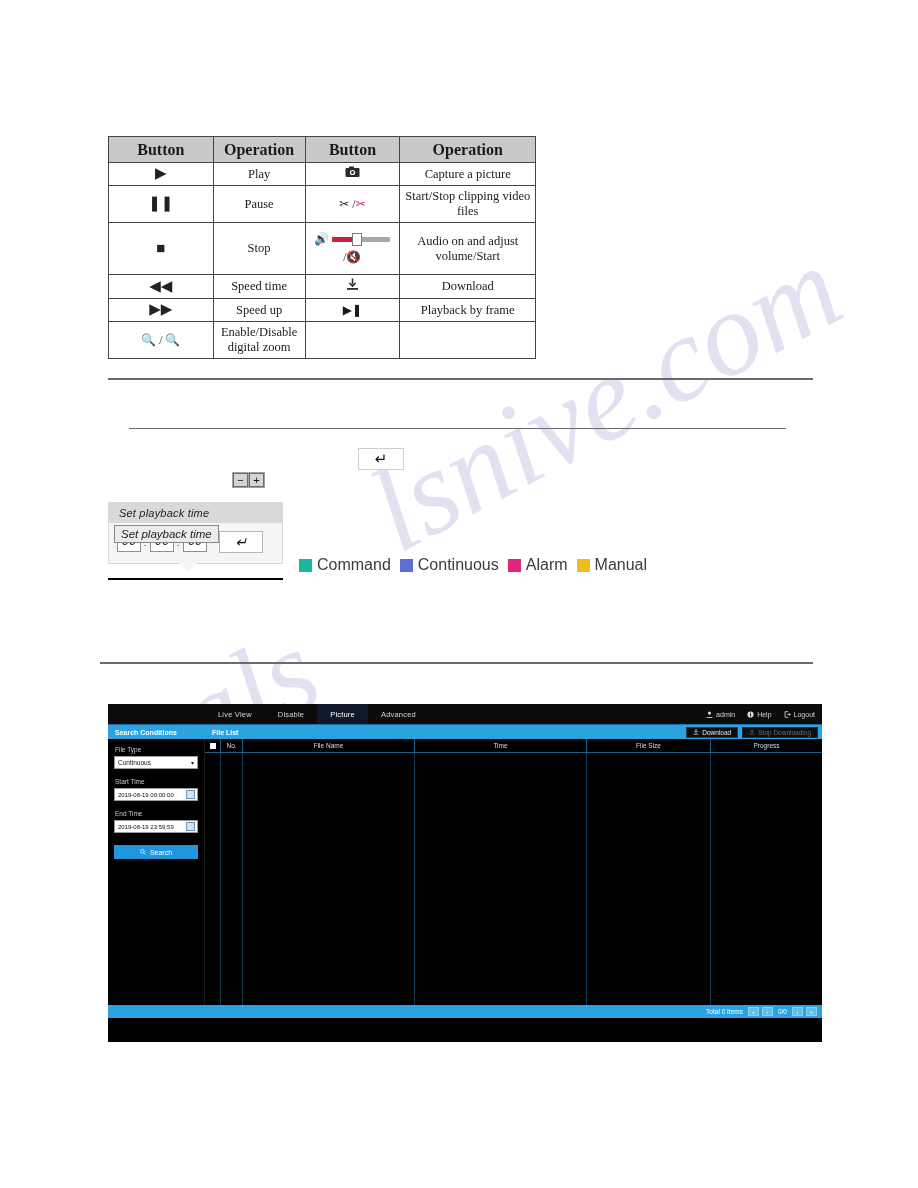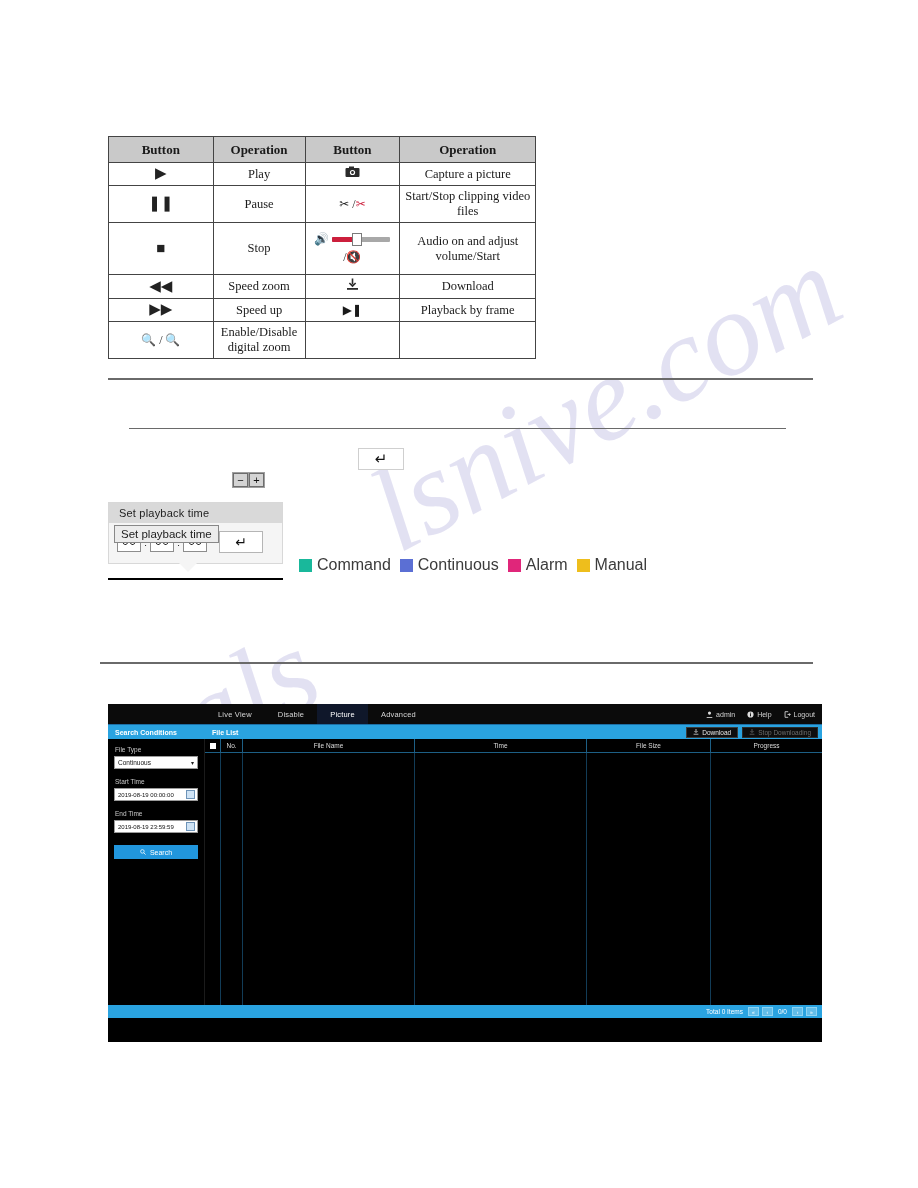--- a/index.html
+++ b/index.html
@@ -40,21 +40,21 @@
   }
   .btn-table td, .btn-table th {
     border: 1px solid #444;
     text-align: center;
     vertical-align: middle;
     padding: 3px 2px;
   }
   .btn-table thead th {
     background: #c9c9c9;
     font-weight: bold;
-    font-size: 13px;
+    font-size: 16px;
     height: 26px;
   }
   .col-b { width: 105px; }
   .col-o { width: 92px; }
   .col-b2 { width: 95px; }
   .col-o2 { width: 136px; }
   .r1 { height: 22px; }
   .r2 { height: 36px; }
   .r3 { height: 52px; }
 
@@ -94,20 +94,21 @@
     width:15px; height:14px; background:#d4d4d4; border:1px solid #6d6d6d;
     display:flex; align-items:center; justify-content:center;
     font-size:11px; line-height:1; color:#111; font-family:"Liberation Sans",sans-serif;
   }
 
   
   .sp-pop {
     position:absolute; left:108px; top:502px;
     width:175px; background:#f1f1f1;
     border:1px solid #d8d8d8;
+    font-style:italic;
   }
   .sp-head {
     background:#d9d9d9; color:#222; font-size:11px;
     padding:4px 8px 4px 10px; letter-spacing:.2px;
   }
   .sp-body {
     background:#f5f5f5; padding:8px 8px 10px 8px;
     display:flex; align-items:center; gap:3px;
   }
   .sp-field {
@@ -308,21 +309,21 @@
         </div>
         <div class="vol-row2">
           <span class="gl-sm">/</span><span class="gl-sm red">🔇</span>
         </div>
       </td>
       <td>Audio on and adjust volume/Start</td>
     </tr>
 
     <tr class="r1">
       <td><span class="gl">◀◀</span></td>
-      <td>Speed zoom</td>
+      <td>Speed time</td>
       <td>
         <svg width="13" height="13" viewBox="0 0 13 13">
           <path d="M6.5 0.5 v6 M3.4 5 L6.5 8.2 L9.6 5" stroke="#2b2b2b" stroke-width="1.6" fill="none"></path>
           <rect x="1" y="10" width="11" height="1.8" fill="#2b2b2b"></rect>
         </svg>
       </td>
       <td>Download</td>
     </tr>
 
     <tr class="r1">

